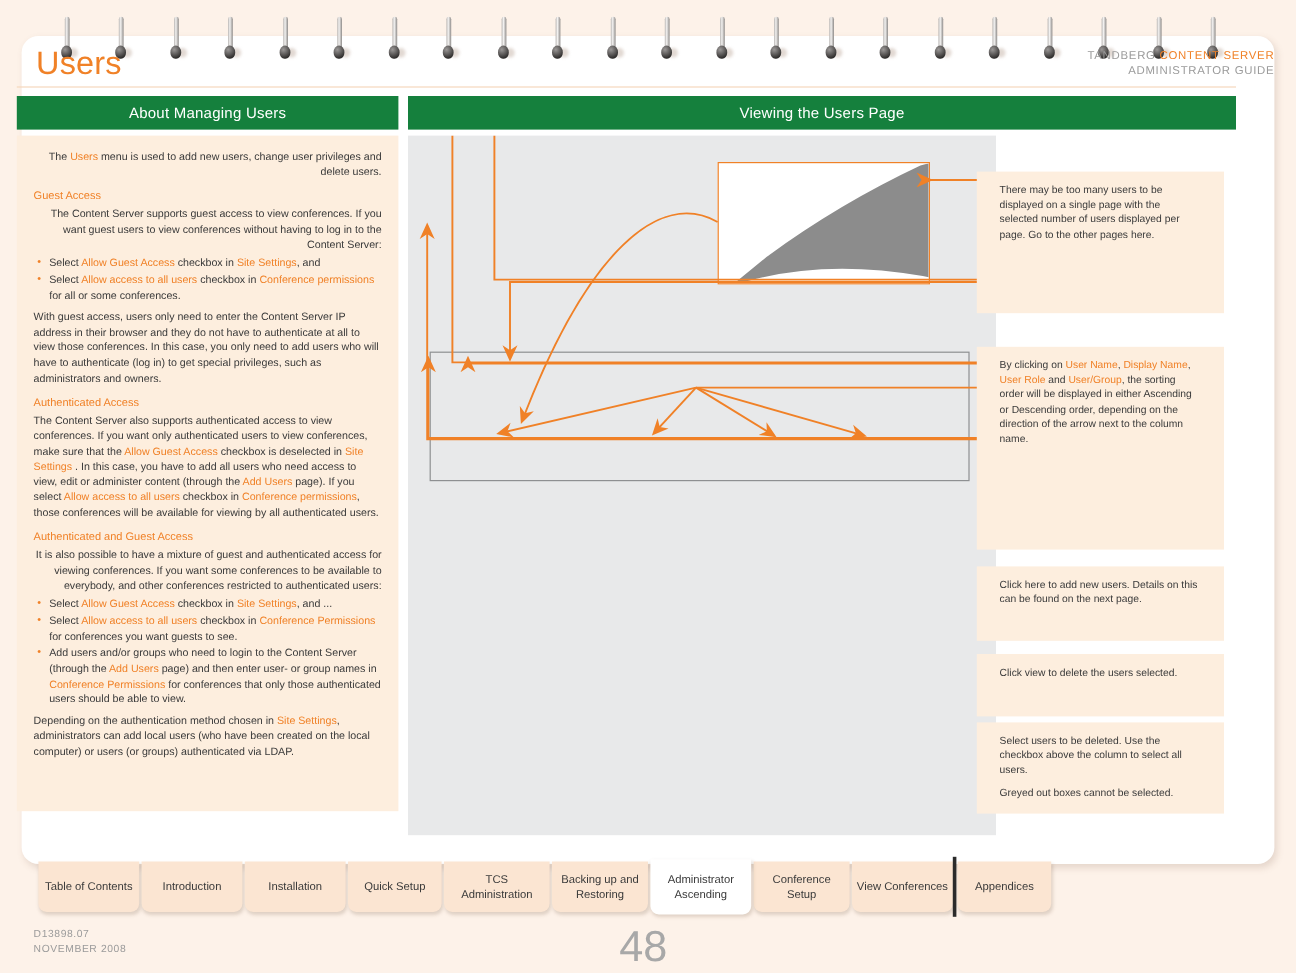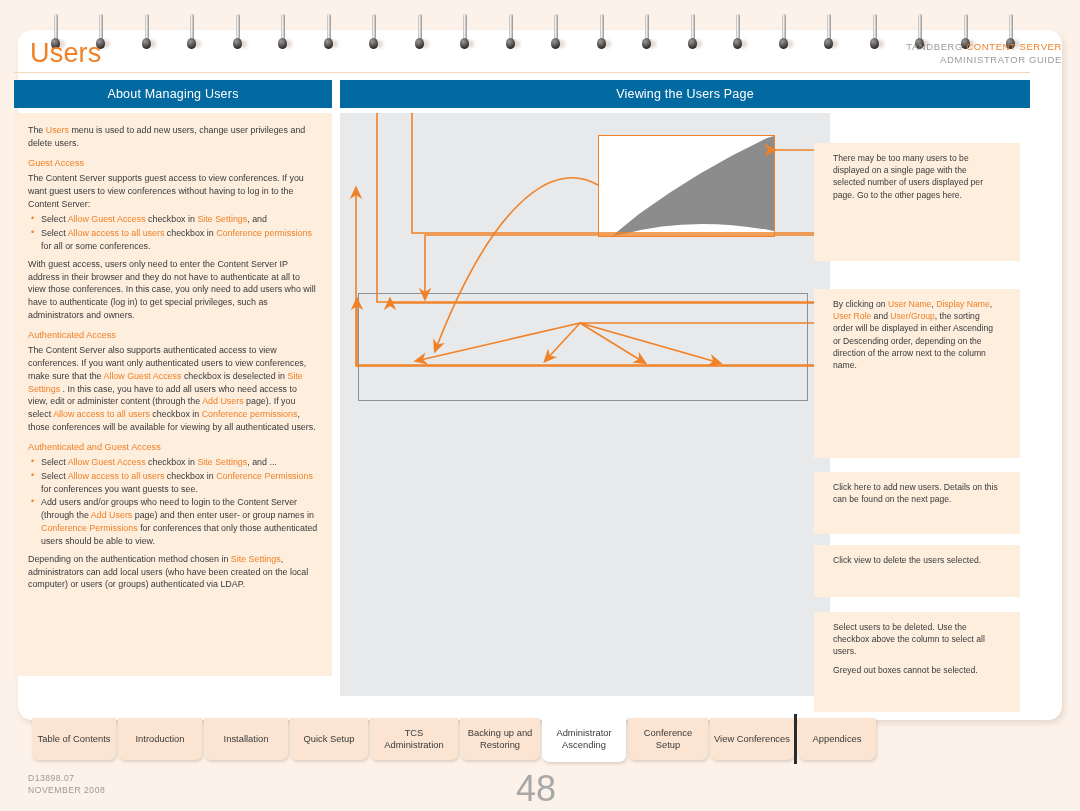--- a/index.html
+++ b/index.html
@@ -86,21 +86,21 @@
     position: absolute;
     left: 14px; top: 72px;
     width: 1016px; height: 1px;
     background: #f5d7bd;
   }
 
   
   .banner {
     position: absolute;
     height: 28px;
-    background: #0369a1;
+    background: #15803d;
     color: #ffffff;
     font-size: 12.5px;
     display: flex;
     align-items: center;
     justify-content: center;
     letter-spacing: 0.2px;
   }
   #banner-left  { left: 14px;  top: 80px; width: 318px; }
   #banner-right { left: 340px; top: 80px; width: 690px; }
 
@@ -112,21 +112,21 @@
     height: 563px;
     background: #fdeede;
     box-sizing: border-box;
     padding: 11px 14px 8px 14px;
     font-size: 8.9px;
     line-height: 1.44;
     color: #3a3a3a;
     overflow: hidden;
   }
   #left-col p { margin: 0 0 6px 0; }
-  #left-col p.tight { margin-bottom: 3px; }
+  #left-col p.tight { margin-bottom: 3px; text-align: right; }
   #left-col h4 {
     margin: 7px 0 2px 0;
     font-size: 9.2px;
     font-weight: normal;
     color: #f08127;
   }
   #left-col ul {
     margin: 0 0 5px 0;
     padding-left: 12px;
     list-style: none;
@@ -188,21 +188,21 @@
     font-size: 8.6px;
     line-height: 1.42;
     color: #3a3a3a;
   }
   .note p { margin: 0 0 6px 0; }
   .note p:last-child { margin-bottom: 0; }
   #note-1 { top: 143px; height: 118px; }
   #note-2 { top: 289px; height: 169px; }
   #note-3 { top: 472px; height: 62px; }
   #note-4 { top: 545px; height: 52px; }
-  #note-5 { top: 602px; height: 100px; margin-top: 10px; }
+  #note-5 { top: 602px; height: 76px; }
 
   
   #tabs {
     position: absolute;
     left: 0; top: 718px;
     width: 1080px; height: 45px;
   }
   .tab {
     position: absolute;
     top: 0;
@@ -389,20 +389,21 @@
   <ul>
     <li><span>Select </span><span class="hl">Allow Guest Access</span><span> checkbox in </span><span class="hl">Site Settings</span><span>, and</span></li>
     <li><span>Select </span><span class="hl">Allow access to all users</span><span> checkbox in </span><span class="hl">Conference permissions</span><span> for all or some conferences.</span></li>
   </ul>
   <p>With guest access, users only need to enter the Content Server IP address in their browser and they do not have to authenticate at all to view those conferences. In this case, you only need to add users who will have to authenticate (log in) to get special privileges, such as administrators and owners.</p>
 
   <h4>Authenticated Access</h4>
   <p><span>The Content Server also supports authenticated access to view conferences. If you want only authenticated users to view conferences, make sure that the </span><span class="hl">Allow Guest Access</span><span> checkbox is deselected in </span><span class="hl">Site Settings</span><span> . In this case, you have to add all users who need access to view, edit or administer content (through the </span><span class="hl">Add Users</span><span> page). If you select </span><span class="hl">Allow access to all users</span><span> checkbox in </span><span class="hl">Conference permissions</span><span>, those conferences will be available for viewing by all authenticated users.</span></p>
 
   <h4>Authenticated and Guest Access</h4>
+  <p class="tight">It is also possible to have a mixture of guest and authenticated access for viewing conferences. If you want some conferences to be available to everybody, and other conferences restricted to authenticated users:</p>
   <ul>
     <li><span>Select </span><span class="hl">Allow Guest Access</span><span> checkbox in </span><span class="hl">Site Settings</span><span>, and ...</span></li>
     <li><span>Select </span><span class="hl">Allow access to all users</span><span> checkbox in </span><span class="hl">Conference Permissions</span><span> for conferences you want guests to see.</span></li>
     <li><span>Add users and/or groups who need to login to the Content Server (through the </span><span class="hl">Add Users</span><span> page) and then enter user- or group names in </span><span class="hl">Conference Permissions</span><span> for conferences that only those authenticated users should be able to view.</span></li>
   </ul>
   <p><span>Depending on the authentication method chosen in </span><span class="hl">Site Settings</span><span>, administrators can add local users (who have been created on the local computer) or users (or groups) authenticated via LDAP.</span></p>
 </div>
 
 <div id="center-shot">
 

